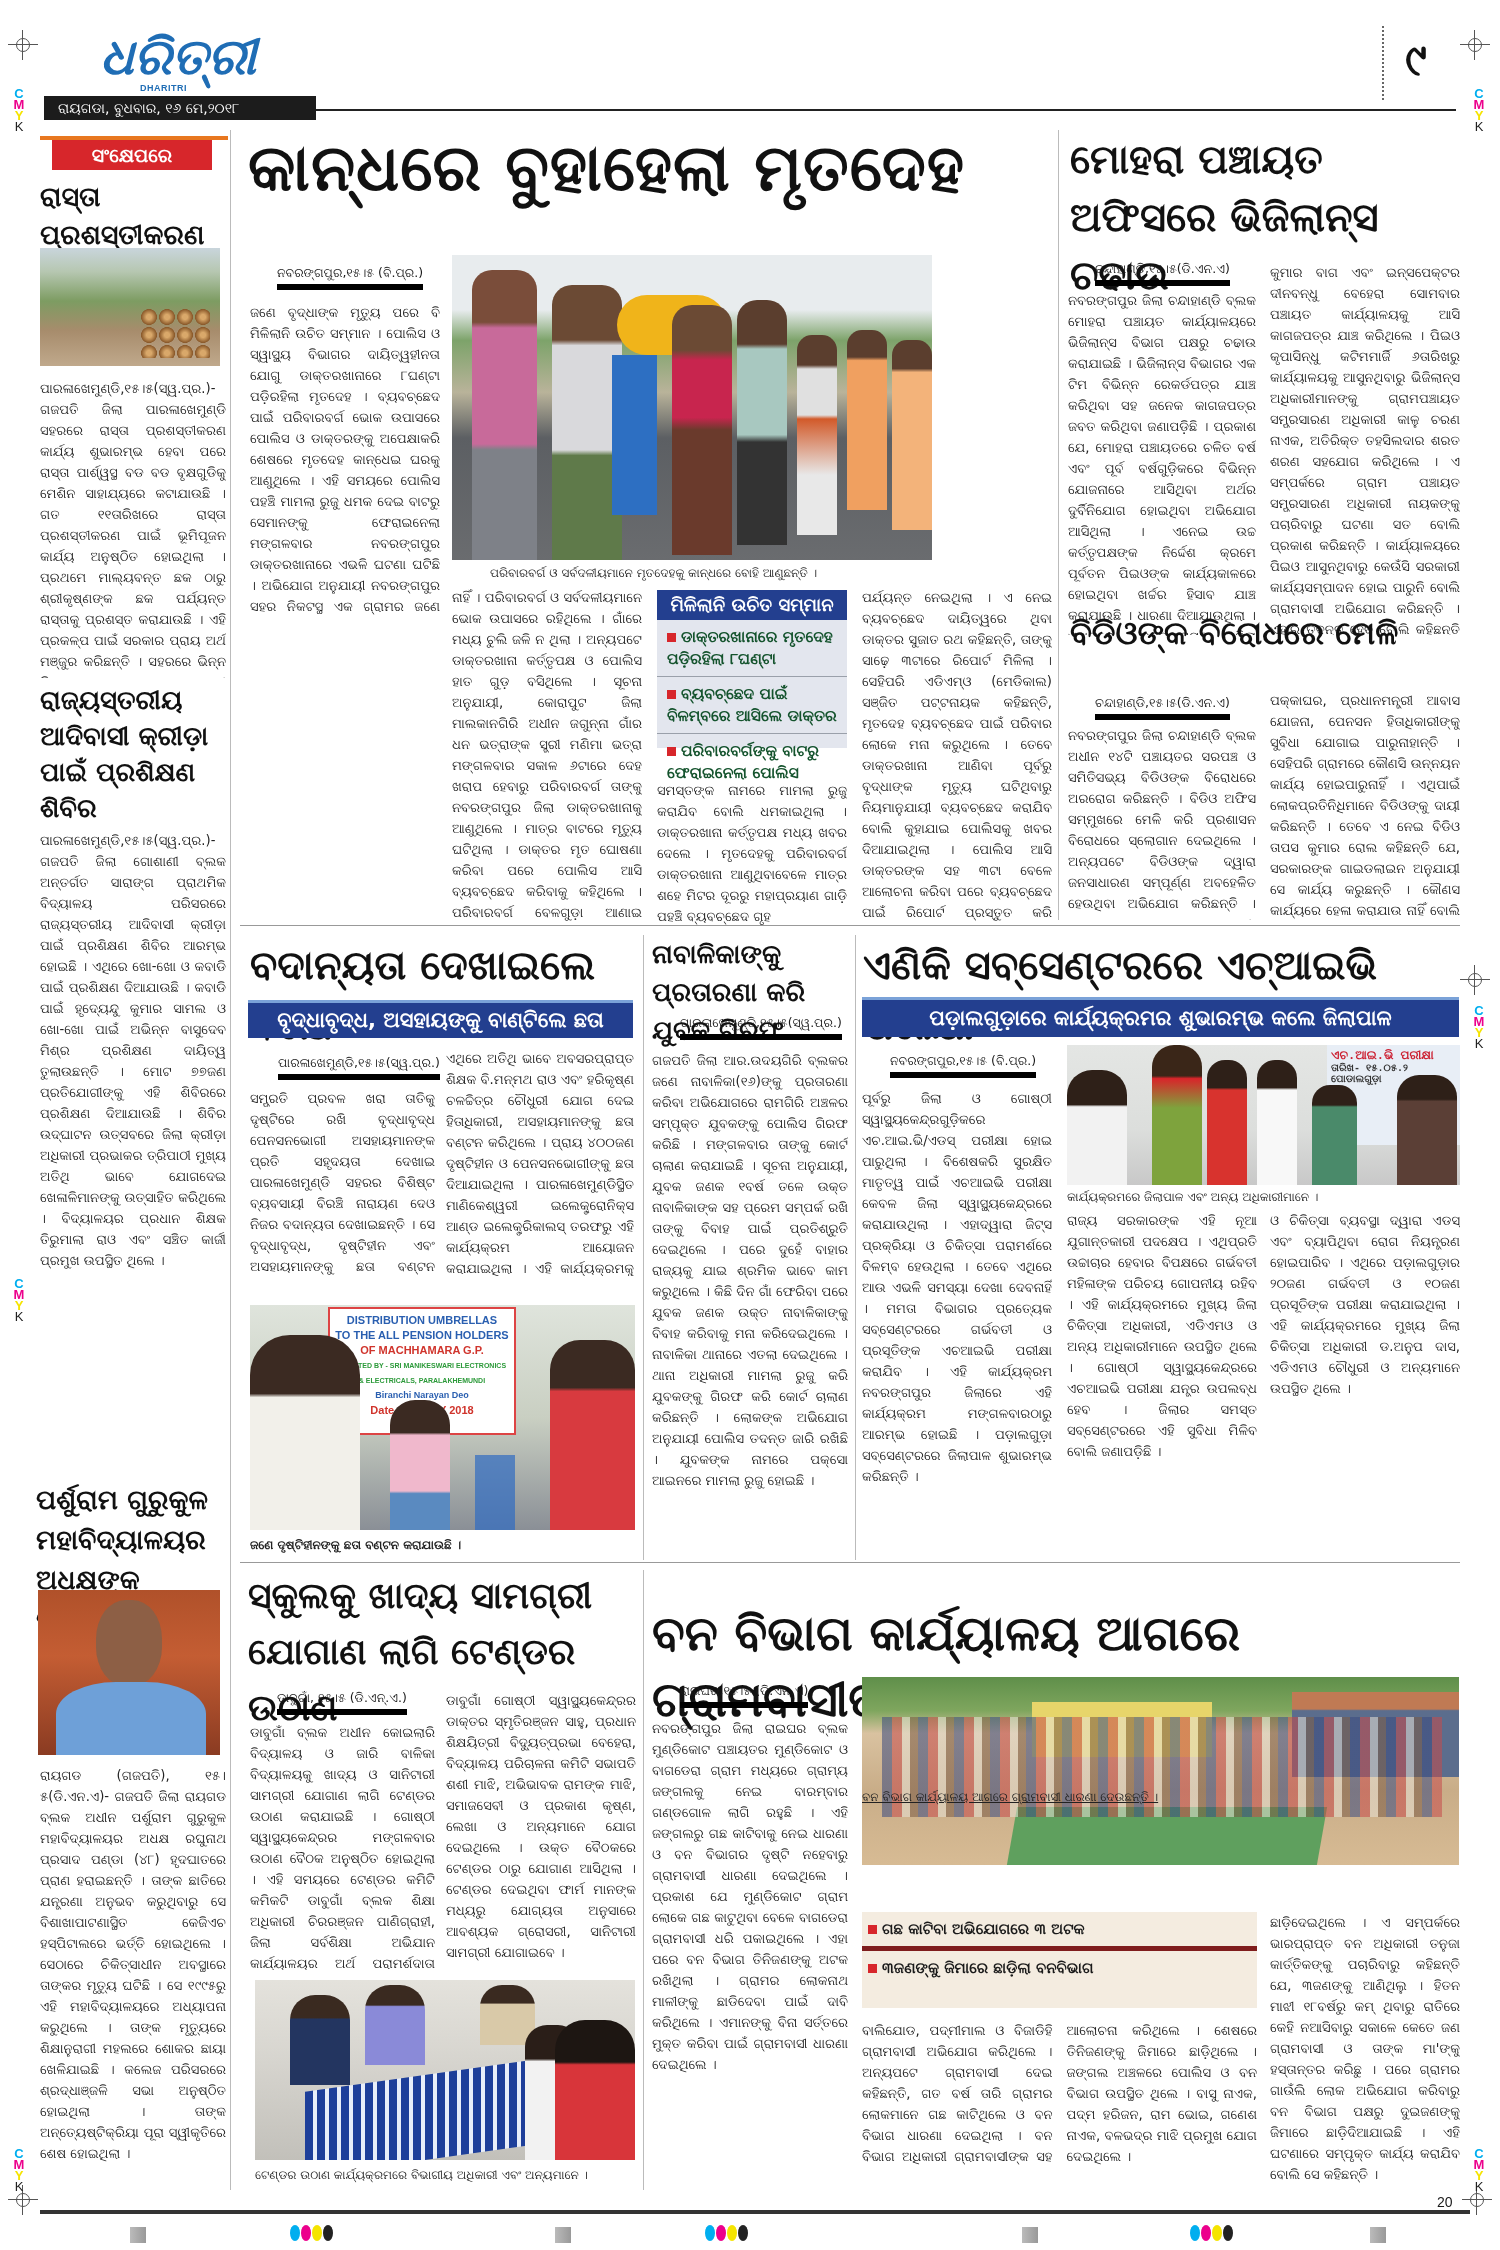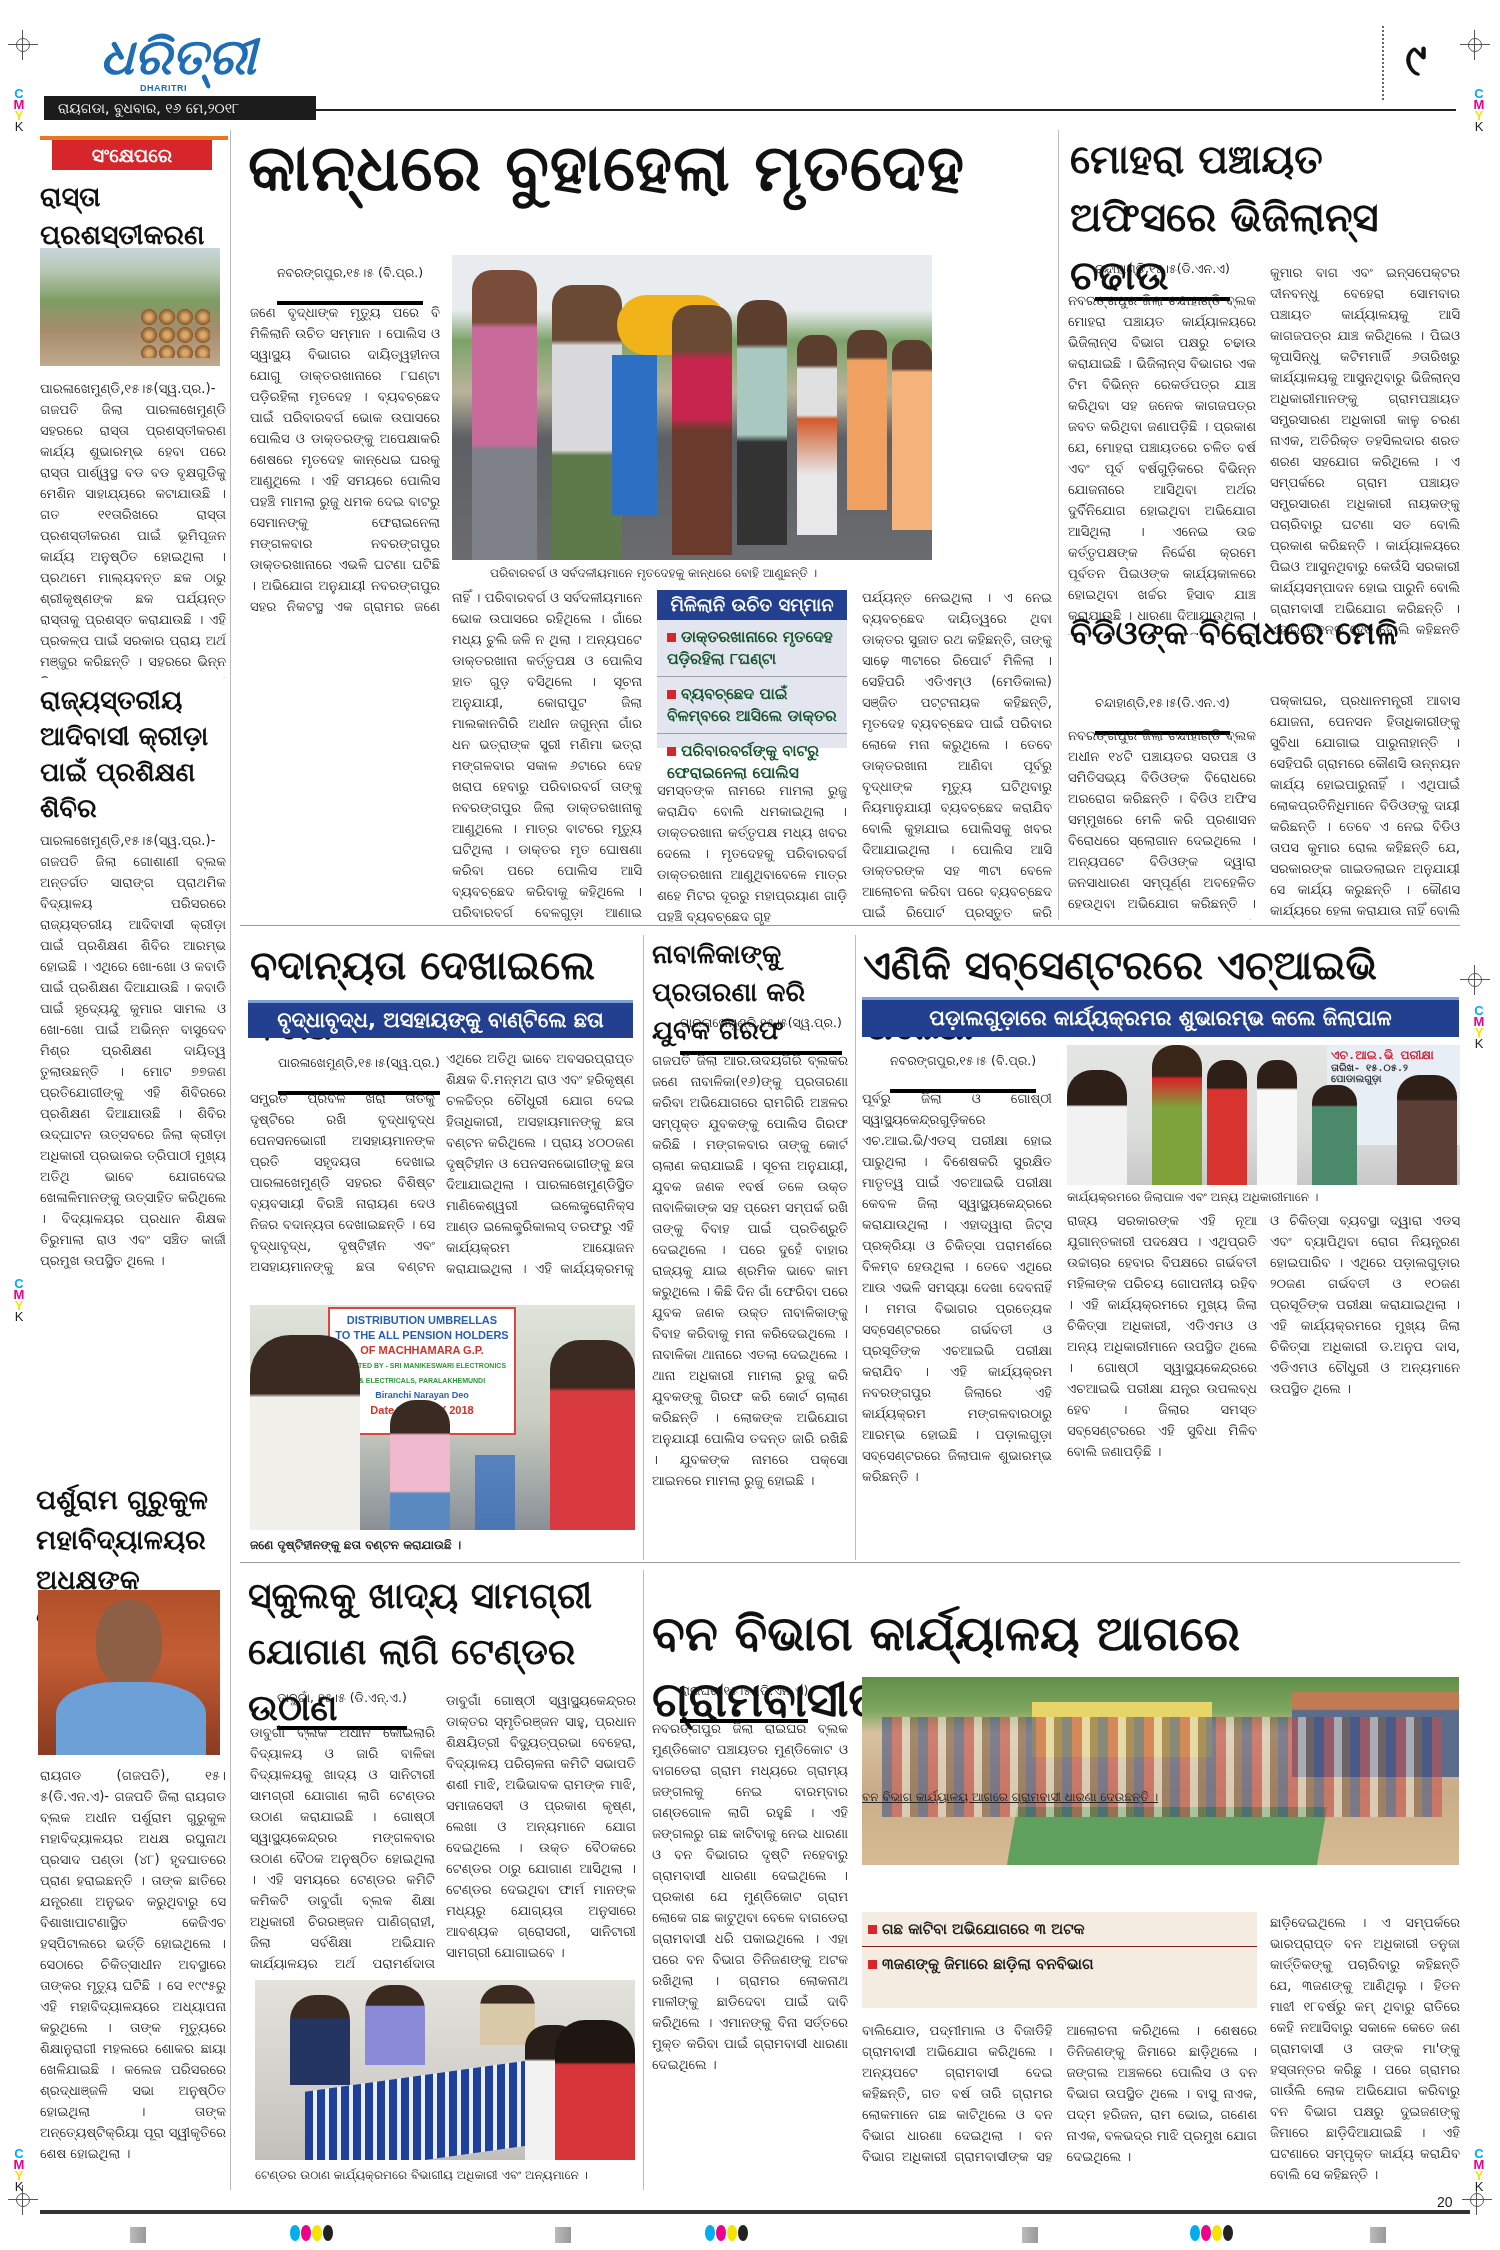--- a/index.html
+++ b/index.html
@@ -15,31 +15,31 @@
   .logo { left: 100px; top: 30px; width: 170px; height: 70px; color: #1f6db5; font-size: 50px; font-weight: bold; font-style: italic; line-height: 54px; }
   .logo-sub { left: 140px; top: 83px; font-size: 9px; font-weight: bold; color: #1f6db5; font-family: "Liberation Sans", sans-serif; letter-spacing: 0.5px; }
   .datebar { left: 44px; top: 96px; width: 272px; height: 24px; background: #1c1c1c; color: #fff; font-size: 14px; line-height: 24px; padding-left: 14px; }
   .toprule { left: 316px; top: 109px; width: 1140px; height: 2px; background: #222; }
   .pagenum { left: 1405px; top: 34px; font-size: 44px; font-weight: bold; color: #111; }
   .dotsep { left: 1382px; top: 26px; width: 0; height: 74px; border-left: 2px dotted #666; }
   .orange-rule { left: 40px; top: 136px; width: 188px; height: 4px; background: #e8771f; }
   .kicker { left: 52px; top: 140px; width: 160px; height: 30px; background: #d7262b; color: #fff; font-weight: bold; font-size: 19px; text-align: center; line-height: 30px; }
   .hl { font-weight: bold; color: #111; line-height: 1.1; }
   .body { font-size: 13.2px; line-height: 21px; color: #222; text-align: justify; overflow: hidden; }
-  .dateline { font-size: 12.5px; border-bottom: 4px solid #000000; padding-bottom: 20px; display: inline-block; }
+  .dateline { font-size: 12.5px; border-bottom: 6px solid #000000; padding-bottom: 3px; display: inline-block; }
   .caption { font-size: 12px; color: #222; }
   .photo { position: absolute; overflow: hidden; }
   .bluebar { background: #233f8f; color: #fff; font-weight: bold; text-align: center; border-top: 3px solid #7aa2d8; }
   .infobox { background: #e3e6ee; }
   .infobox .ttl { background: #233f8f; color: #fff; font-weight: bold; font-size: 18px; text-align: center; padding: 4px 0; }
   .infobox .item { font-size: 15.5px; line-height: 22px; padding: 6px 10px; border-bottom: 1px solid #9aa0aa; font-weight: bold; color:#14532d;}
   .sq { display: inline-block; width: 9px; height: 9px; background: #d7262b; margin-right: 5px; }
   .orangebox { background: #f4ece0; }
   .orangebox .ttl { background: #ea7a24; color: #fff; font-weight: bold; font-size: 19px; text-align: center; padding: 6px 0; }
-  .orangebox .item { font-size: 15px; padding: 8px 6px; border-bottom: 1px solid #7f1d1d; font-weight: bold; }
+  .orangebox .item { font-size: 15px; padding: 8px 6px; border-bottom: 5px solid #7f1d1d; font-weight: bold; }
   .botrule { left: 40px; top: 2210px; width: 1430px; height: 4px; background: #333; }
   .dots { position: absolute; display: flex; gap: 1px; }
   .dots i { width: 10px; height: 16px; border-radius: 50%; display: block; }
   .greysq { position: absolute; width: 16px; height: 16px; background: linear-gradient(90deg,#bbb,#999); }
 </style>
 </head>
 <body>
 
 <div class="reg" style="left:8px;top:30px;">
     <span></span>

